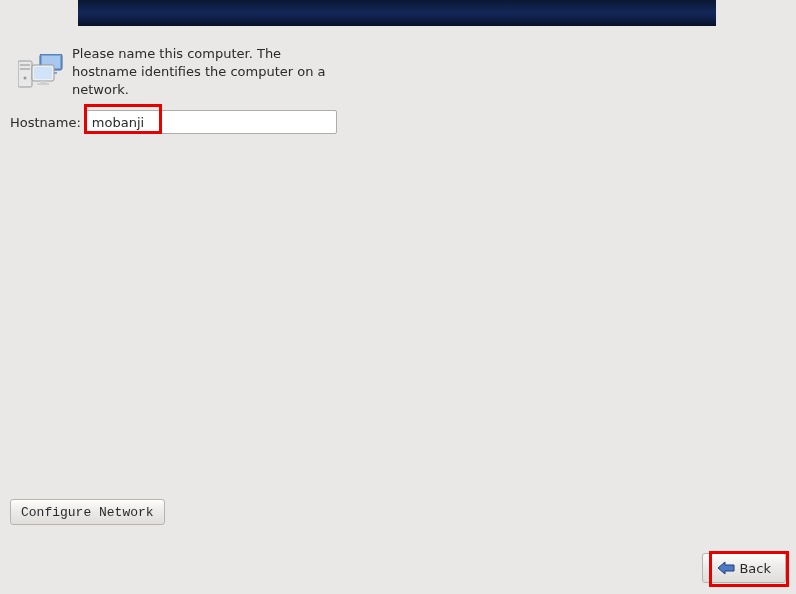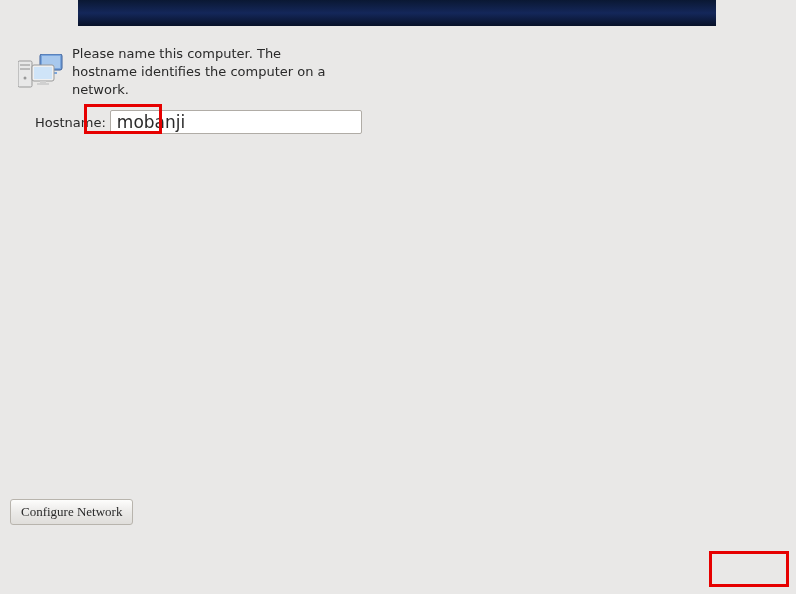--- a/index.html
+++ b/index.html
@@ -38,33 +38,32 @@
       left: 72px;
       width: 260px;
       line-height: 1.4;
     }
     .hostname-row {
       position: absolute;
       top: 110px;
       left: 10px;
       display: flex;
       align-items: center;
-      margin-left: 25px;
     }
     .hostname-label {
       margin-right: 4px;
     }
     .hostname-input {
       width: 252px;
       height: 24px;
       border: 1px solid #b0aca6;
       background: #fff;
       padding: 2px 6px;
       font-family: inherit;
-      font-size: 17px;
+      font-size: 13px;
       color: #2a2a2a;
       border-radius: 2px;
     }
     .highlight-input {
       position: absolute;
       top: 104px;
       left: 84px;
       width: 78px;
       height: 30px;
       border: 3px solid #e60000;
@@ -72,21 +71,21 @@
     }
     .configure-btn {
       position: absolute;
       top: 499px;
       left: 10px;
       height: 26px;
       padding: 0 10px;
       background: linear-gradient(to bottom, #fdfdfc 0%, #ebeae8 50%, #e0dedb 100%);
       border: 1px solid #b8b4ad;
       border-radius: 3px;
-      font-family: Liberation Serif, serif;
+      font-family: Liberation Mono, monospace;
       font-size: 13px;
       color: #2a2a2a;
       cursor: pointer;
     }
     .bottom-bar {
       position: absolute;
       bottom: 11px;
       right: 10px;
       display: flex;
       gap: 16px;
@@ -151,15 +150,23 @@
   <input type="text" class="hostname-input" value="mobanji" style="">
 </div>
 
 <div class="highlight-input"></div>
 
 <button class="configure-btn">
   <span>Configure Network</span>
 </button>
 
 <div class="bottom-bar">
+  <button class="nav-btn">
+    <span class="arrow-icon">
+      <svg width="18" height="14" viewBox="0 0 18 14">
+        <path d="M 8 1 L 1 7 L 8 13 L 8 10 L 17 10 L 17 4 L 8 4 Z" fill="#4c7ac8" stroke="#1f3e72" stroke-width="1"></path>
+      </svg>
+    </span>
+    <span>Back</span>
+  </button>
 </div>
 
 <div class="highlight-next"></div>
 
 </body></html>

